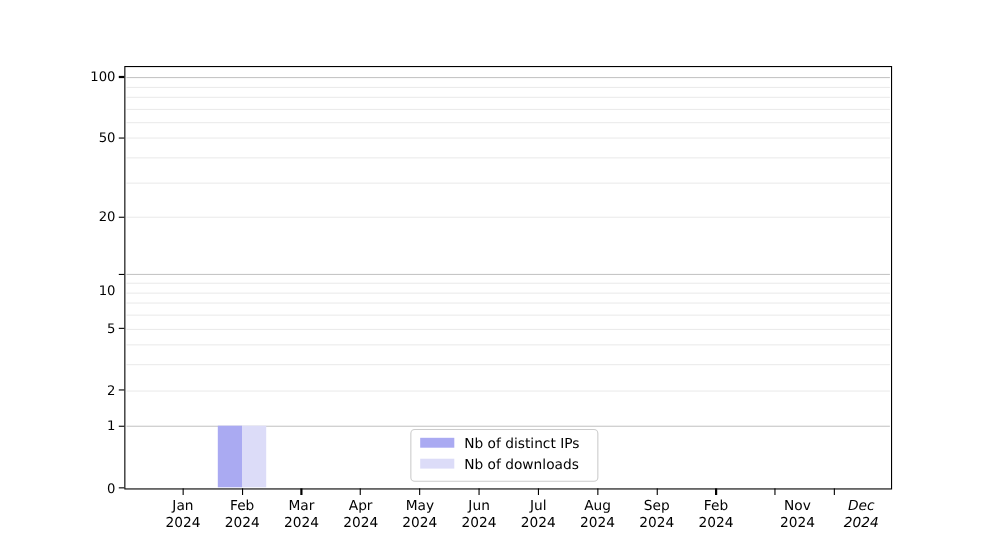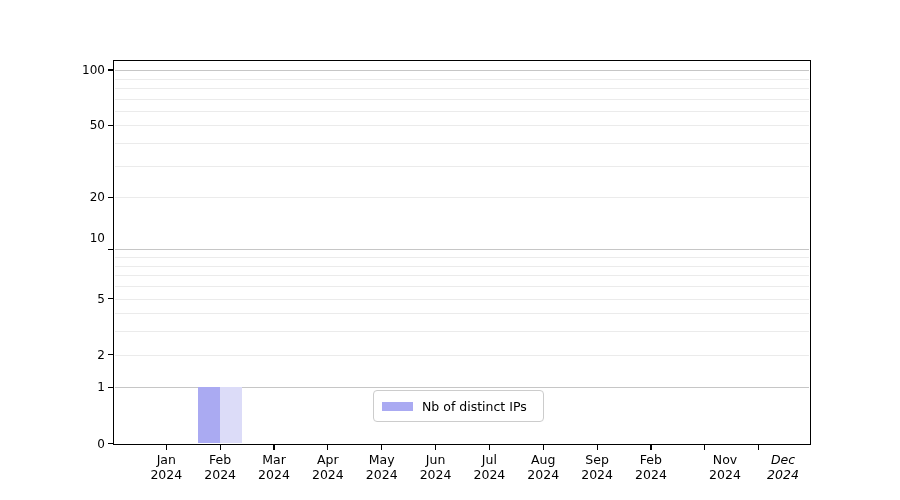--- a/index.html
+++ b/index.html
@@ -70,28 +70,27 @@
     font-size: 12.5px;
     color: #000000;
     line-height: 15.5px;
     white-space: pre-line;
   }
   .legend {
     position: absolute;
     left: 373px;
     top: 390px;
     width: 171px;
-    height: 32px;
+    height: 48px;
     background: rgba(255,255,255,0.9);
     border: 1px solid #cccccc;
     border-radius: 4px;
     z-index: 4;
     display: flex;
     flex-direction: column;
-    justify-content: center;
     gap: 4px;
     box-sizing: border-box;
     padding: 4px 8px;
   }
   .legend-row {
     display: flex;
     align-items: center;
     gap: 9px;
   }
   .legend-swatch {
@@ -129,21 +128,21 @@
       <div class="gridline" style="top: 387.418px; background: rgb(198, 198, 198);"></div>
       <div class="gridline" style="top: 249.489px; background: rgb(198, 198, 198);"></div>
       <div class="gridline" style="top: 70.0949px; background: rgb(198, 198, 198);"></div>
       <div class="ytick" style="left: 108px; top: 69.4949px;"></div>
       <div class="ytick-label" style="left: 55px; top: 63.0949px;">100</div>
       <div class="ytick" style="left: 108px; top: 124.78px;"></div>
       <div class="ytick-label" style="left: 55px; top: 118.38px;">50</div>
       <div class="ytick" style="left: 108px; top: 196.571px;"></div>
       <div class="ytick-label" style="left: 55px; top: 190.171px;">20</div>
       <div class="ytick" style="left: 108px; top: 248.889px;"></div>
-      <div class="ytick-label" style="left: 55px; top: 231px;">10</div>
+      <div class="ytick-label" style="left: 55px; top: 257px;">10</div>
       <div class="ytick" style="left: 108px; top: 297.93px;"></div>
       <div class="ytick-label" style="left: 55px; top: 291.53px;">5</div>
       <div class="ytick" style="left: 108px; top: 354.012px;"></div>
       <div class="ytick-label" style="left: 55px; top: 347.612px;">2</div>
       <div class="ytick" style="left: 108px; top: 386.818px;"></div>
       <div class="ytick-label" style="left: 55px; top: 380.418px;">1</div>
       <div class="ytick" style="left: 108px; top: 442.9px;"></div>
       <div class="ytick-label" style="left: 55px; top: 436.5px;">0</div>
       <div class="xtick" style="left: 165.7px; top: 444px;"></div>
       <div class="xtick-label" style="left: 134.3px; top: 451.5px;">Jan
@@ -183,14 +182,18 @@
 2024</div>
       <div class="bar" style="left: 197.85px; top: 387.418px; width: 22.3px; height: 56.0819px; background: rgb(170, 170, 242);"></div>
       <div class="bar" style="left: 220.15px; top: 387.418px; width: 22.3px; height: 56.0819px; background: rgb(220, 220, 248);"></div>
     </div>
   <div class="plot-border"></div>
   <div class="legend">
     <div class="legend-row">
       <span class="legend-swatch" id="swatch-0" style="background: rgb(170, 170, 242);"></span>
       <span class="legend-text">Nb of distinct IPs</span>
     </div>
+    <div class="legend-row">
+      <span class="legend-swatch" id="swatch-1" style="background: rgb(220, 220, 248);"></span>
+      <span class="legend-text">Nb of downloads</span>
+    </div>
   </div>
 </div>
 
 </body></html>

